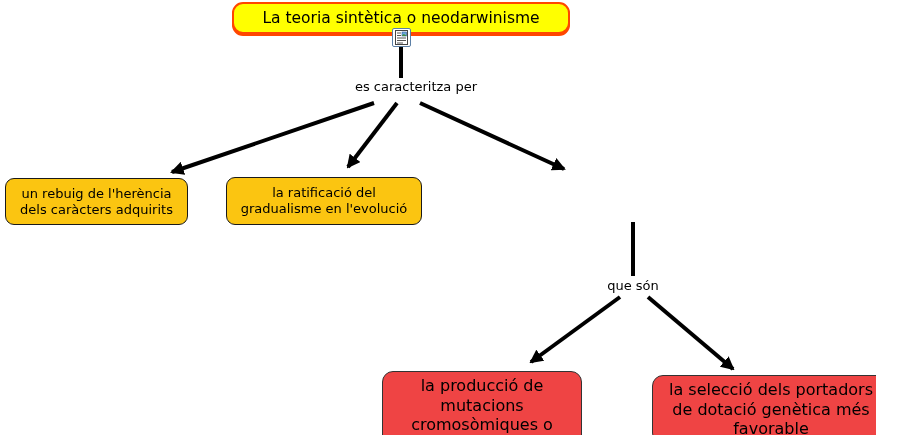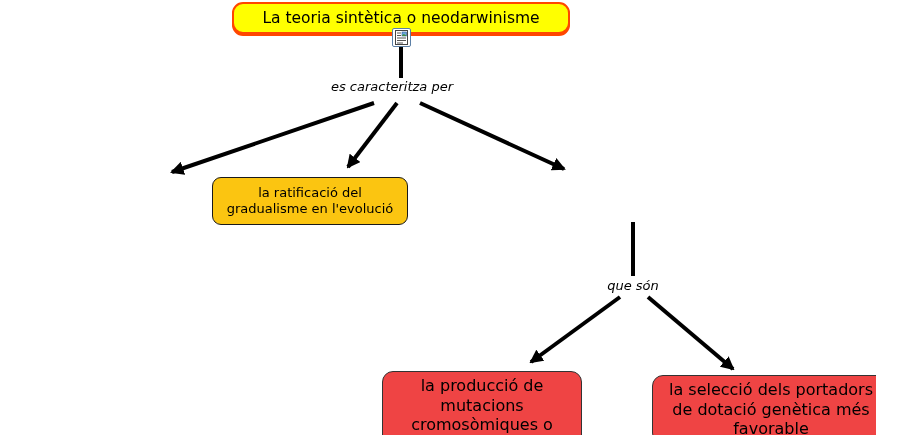--- a/index.html
+++ b/index.html
@@ -19,31 +19,31 @@
   #resource-icon{
     position:absolute;left:392px;top:28px;width:19px;height:19px;z-index:6;
     background:#ffffff;border:1px solid #5b7fa6;box-sizing:border-box;
     display:flex;align-items:center;justify-content:center;border-radius:2px;
     cursor:pointer;
   }
   .concept{
     background:#FBC511;border:1px solid #1a1a1a;border-radius:9px;font-size:13px;
   }
   #concept-rebuig{left:5px;top:178px;width:183px;min-height:47px;padding:4px 8px;}
-  #concept-gradualisme{left:212px;top:177px;width:196px;min-height:48px;padding:4px 8px;}
+  #concept-gradualisme{left:226px;top:177px;width:196px;min-height:48px;padding:4px 8px;}
   #concept-seleccio{left:443px;top:172px;width:383px;min-height:48px;padding:4px 18px;}
   .phase{
     background:#ef4444;border:1px solid #333333;border-radius:11px;font-size:16px;
   }
   #phase-mutacions{left:382px;top:371px;width:200px;min-height:57px;padding:4px 6px;}
   #phase-portadors{left:652px;top:375px;width:238px;min-height:47px;padding:4px 4px;justify-content:center;}
   .linking-phrase{
-    position:absolute;z-index:2;font-size:13px;text-align:center;color:#000;font-style:italic;
+    position:absolute;z-index:2;font-size:13px;text-align:center;color:#000;
   }
-  #linking-caracteritza{left:312px;top:79px;width:160px;}
+  #linking-caracteritza{left:336px;top:79px;width:160px;}
   #linking-queson{left:598px;top:278px;width:70px;}
   #edges{position:absolute;left:0;top:0;z-index:5;pointer-events:none;}
 </style>
 </head>
 <body>
 
 <div id="canvas">
 
   <div class="node" id="title-node">
     <span>La teoria sintètica o neodarwinisme</span>
@@ -74,20 +74,23 @@
     <line x1="420" y1="103" x2="564" y2="169" stroke="#000" stroke-width="4" marker-end="url(#ah)"></line>
     <line x1="633" y1="222" x2="633" y2="276" stroke="#000" stroke-width="4"></line>
     <line x1="620" y1="297" x2="531" y2="362" stroke="#000" stroke-width="4" marker-end="url(#ah)"></line>
     <line x1="648" y1="297" x2="733" y2="369" stroke="#000" stroke-width="4" marker-end="url(#ah)"></line>
   </svg>
 
   <div class="linking-phrase" id="linking-caracteritza">
     <span>es caracteritza per</span>
   </div>
 
+  <div class="node concept" id="concept-rebuig">
+    <span>un rebuig de l'herència dels caràcters adquirits</span>
+  </div>
   <div class="node concept" id="concept-gradualisme">
     <span>la ratificació del gradualisme en l'evolució</span>
   </div>
 
   <div class="linking-phrase" id="linking-queson">
     <span>que són</span>
   </div>
 
   <div class="node phase" id="phase-mutacions">
     <span>la producció de mutacions cromosòmiques o variabilitat genètica</span>

